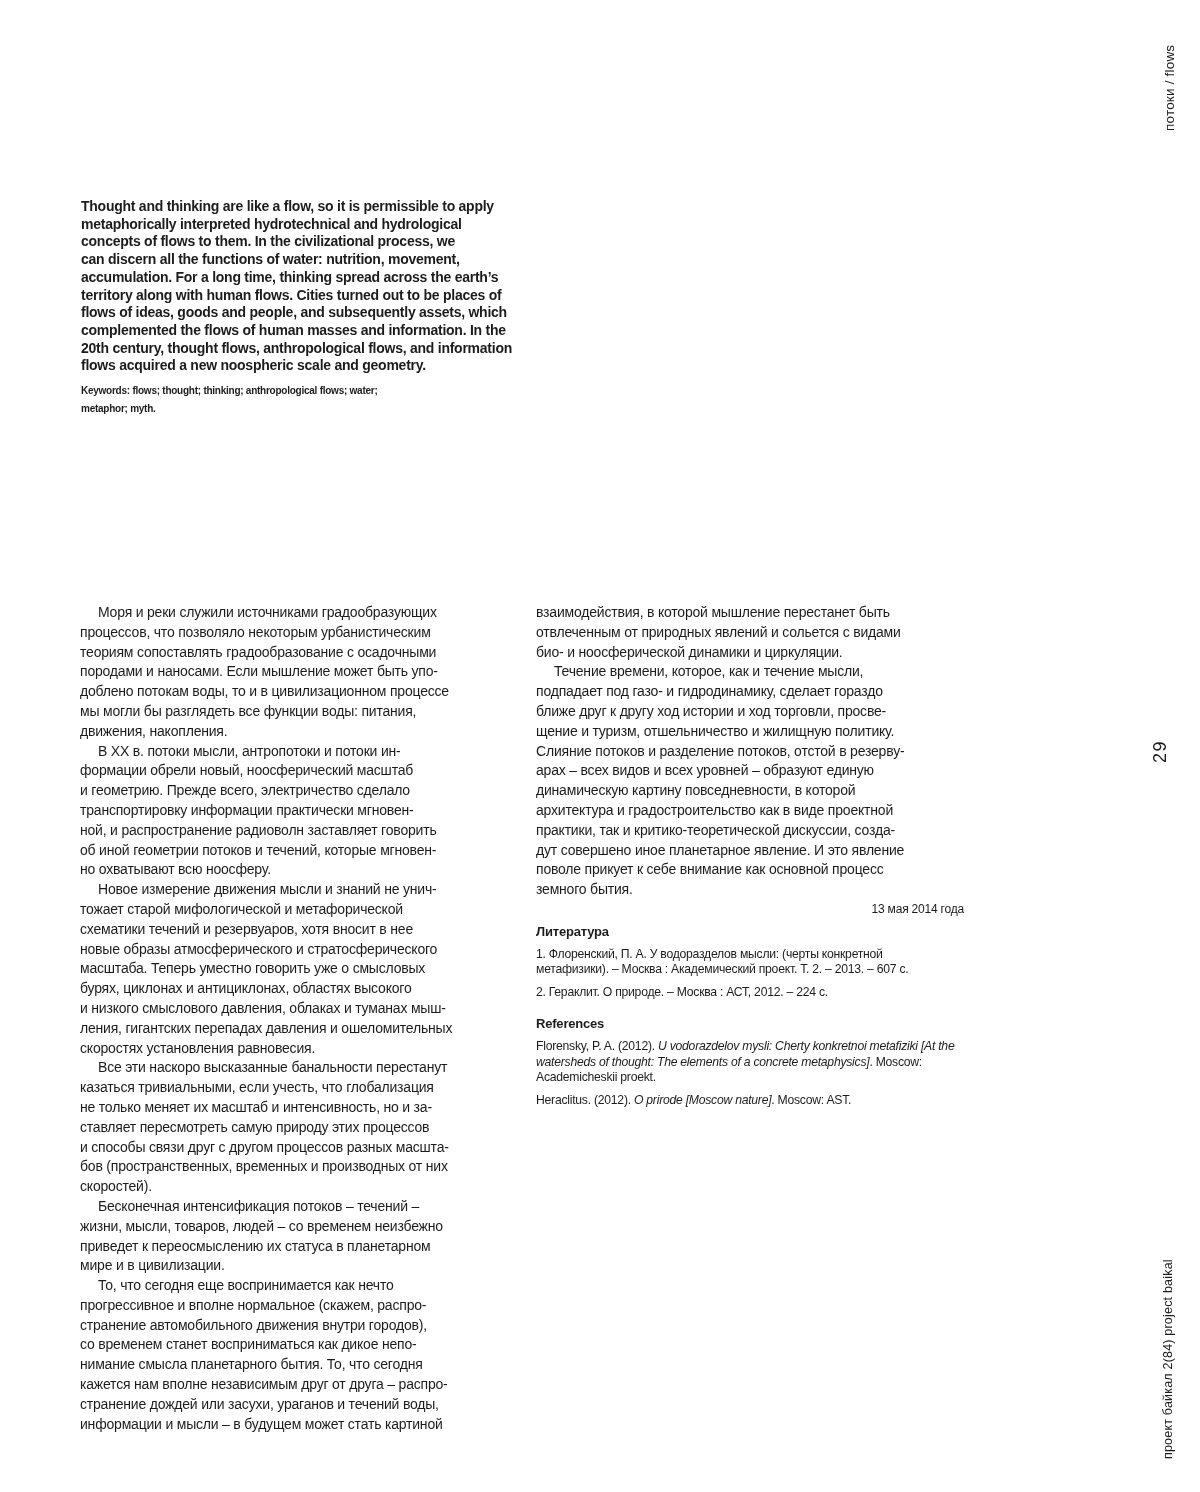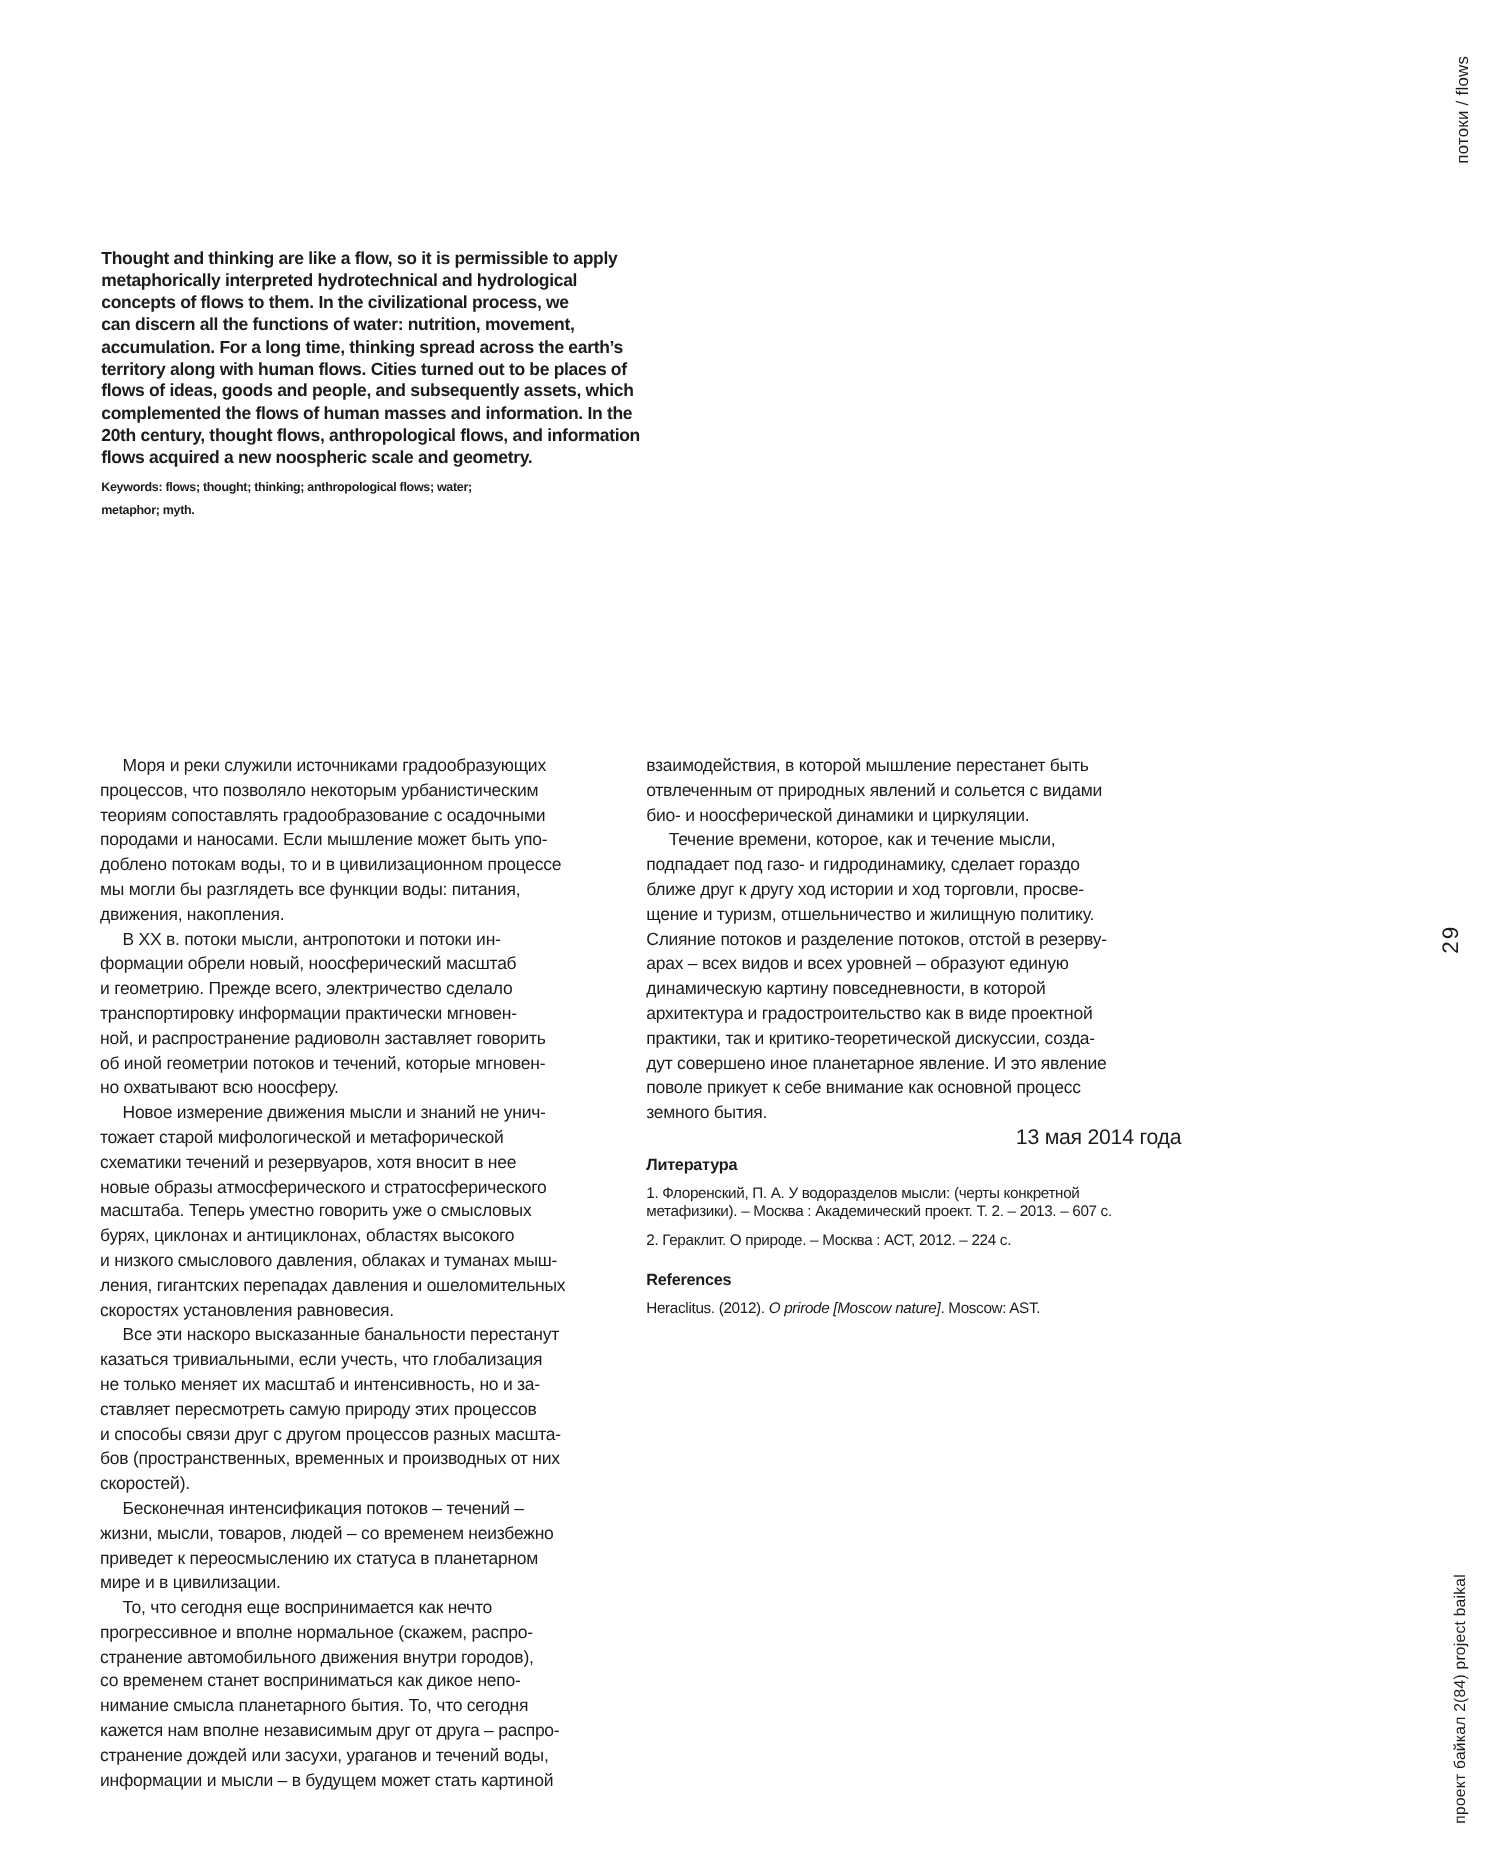--- a/index.html
+++ b/index.html
@@ -18,28 +18,28 @@
     font-weight:bold; font-size:14px; line-height:17.7px;
     letter-spacing:-0.25px; white-space:pre-line; margin:0;
   }
   .keywords {
     font-weight:bold; font-size:10px; line-height:17.7px;
     letter-spacing:-0.25px; white-space:pre-line; margin:7px 0 0 0;
   }
   
   .columns {
     position:absolute; left:80px; top:603px;
-    display:flex; gap:3px;
+    display:flex; gap:22px;
   }
   .col { width:434px; font-size:14px; line-height:19.8px; letter-spacing:-0.2px; }
   .col.right { width:428px; }
   .col p.body-par { margin:0; white-space:pre-line; }
   .col p.body-par.indent { text-indent:18px; }
   .date-line {
-    margin:0; text-align:right; font-size:17px; line-height:19.8px;
+    margin:0; text-align:right; font-size:12px; line-height:19.8px;
   }
   .lit-heading, .ref-heading {
     margin:0; font-weight:bold; font-size:13px; line-height:16px;
   }
   .lit-heading { margin-top:4px; }
   .ref-heading { margin-top:15px; }
   .lit-item, .ref-item {
     margin:7px 0 0 0; font-size:12.2px; line-height:15.7px;
     letter-spacing:-0.25px; white-space:pre-line;
   }
@@ -139,20 +139,21 @@
 поволе прикует к себе внимание как основной процесс
 земного бытия.</p>
       <p class="date-line">13 мая 2014 года</p>
 
       <p class="lit-heading">Литература</p>
       <p class="lit-item">1. Флоренский, П. А. У водоразделов мысли: (черты конкретной
 метафизики). – Москва : Академический проект. Т. 2. – 2013. – 607 с.</p>
       <p class="lit-item">2. Гераклит. О природе. – Москва : АСТ, 2012. – 224 с.</p>
 
       <p class="ref-heading">References</p>
+      <p class="ref-item"><span>Florensky, P. A. (2012). </span><i>U vodorazdelov mysli: Cherty konkretnoi metafiziki [At the watersheds of thought: The elements of a concrete metaphysics]</i><span>. Moscow: Academicheskii proekt.</span></p>
       <p class="ref-item"><span>Heraclitus. (2012). </span><i>O prirode [Moscow nature]</i><span>. Moscow: AST.</span></p>
     </div>
 
   </div>
 
   <div class="edge edge-top">потоки / flows</div>
   <div class="edge edge-num">29</div>
   <div class="edge edge-bottom">проект байкал 2(84) project baikal</div>
 
 </div>

